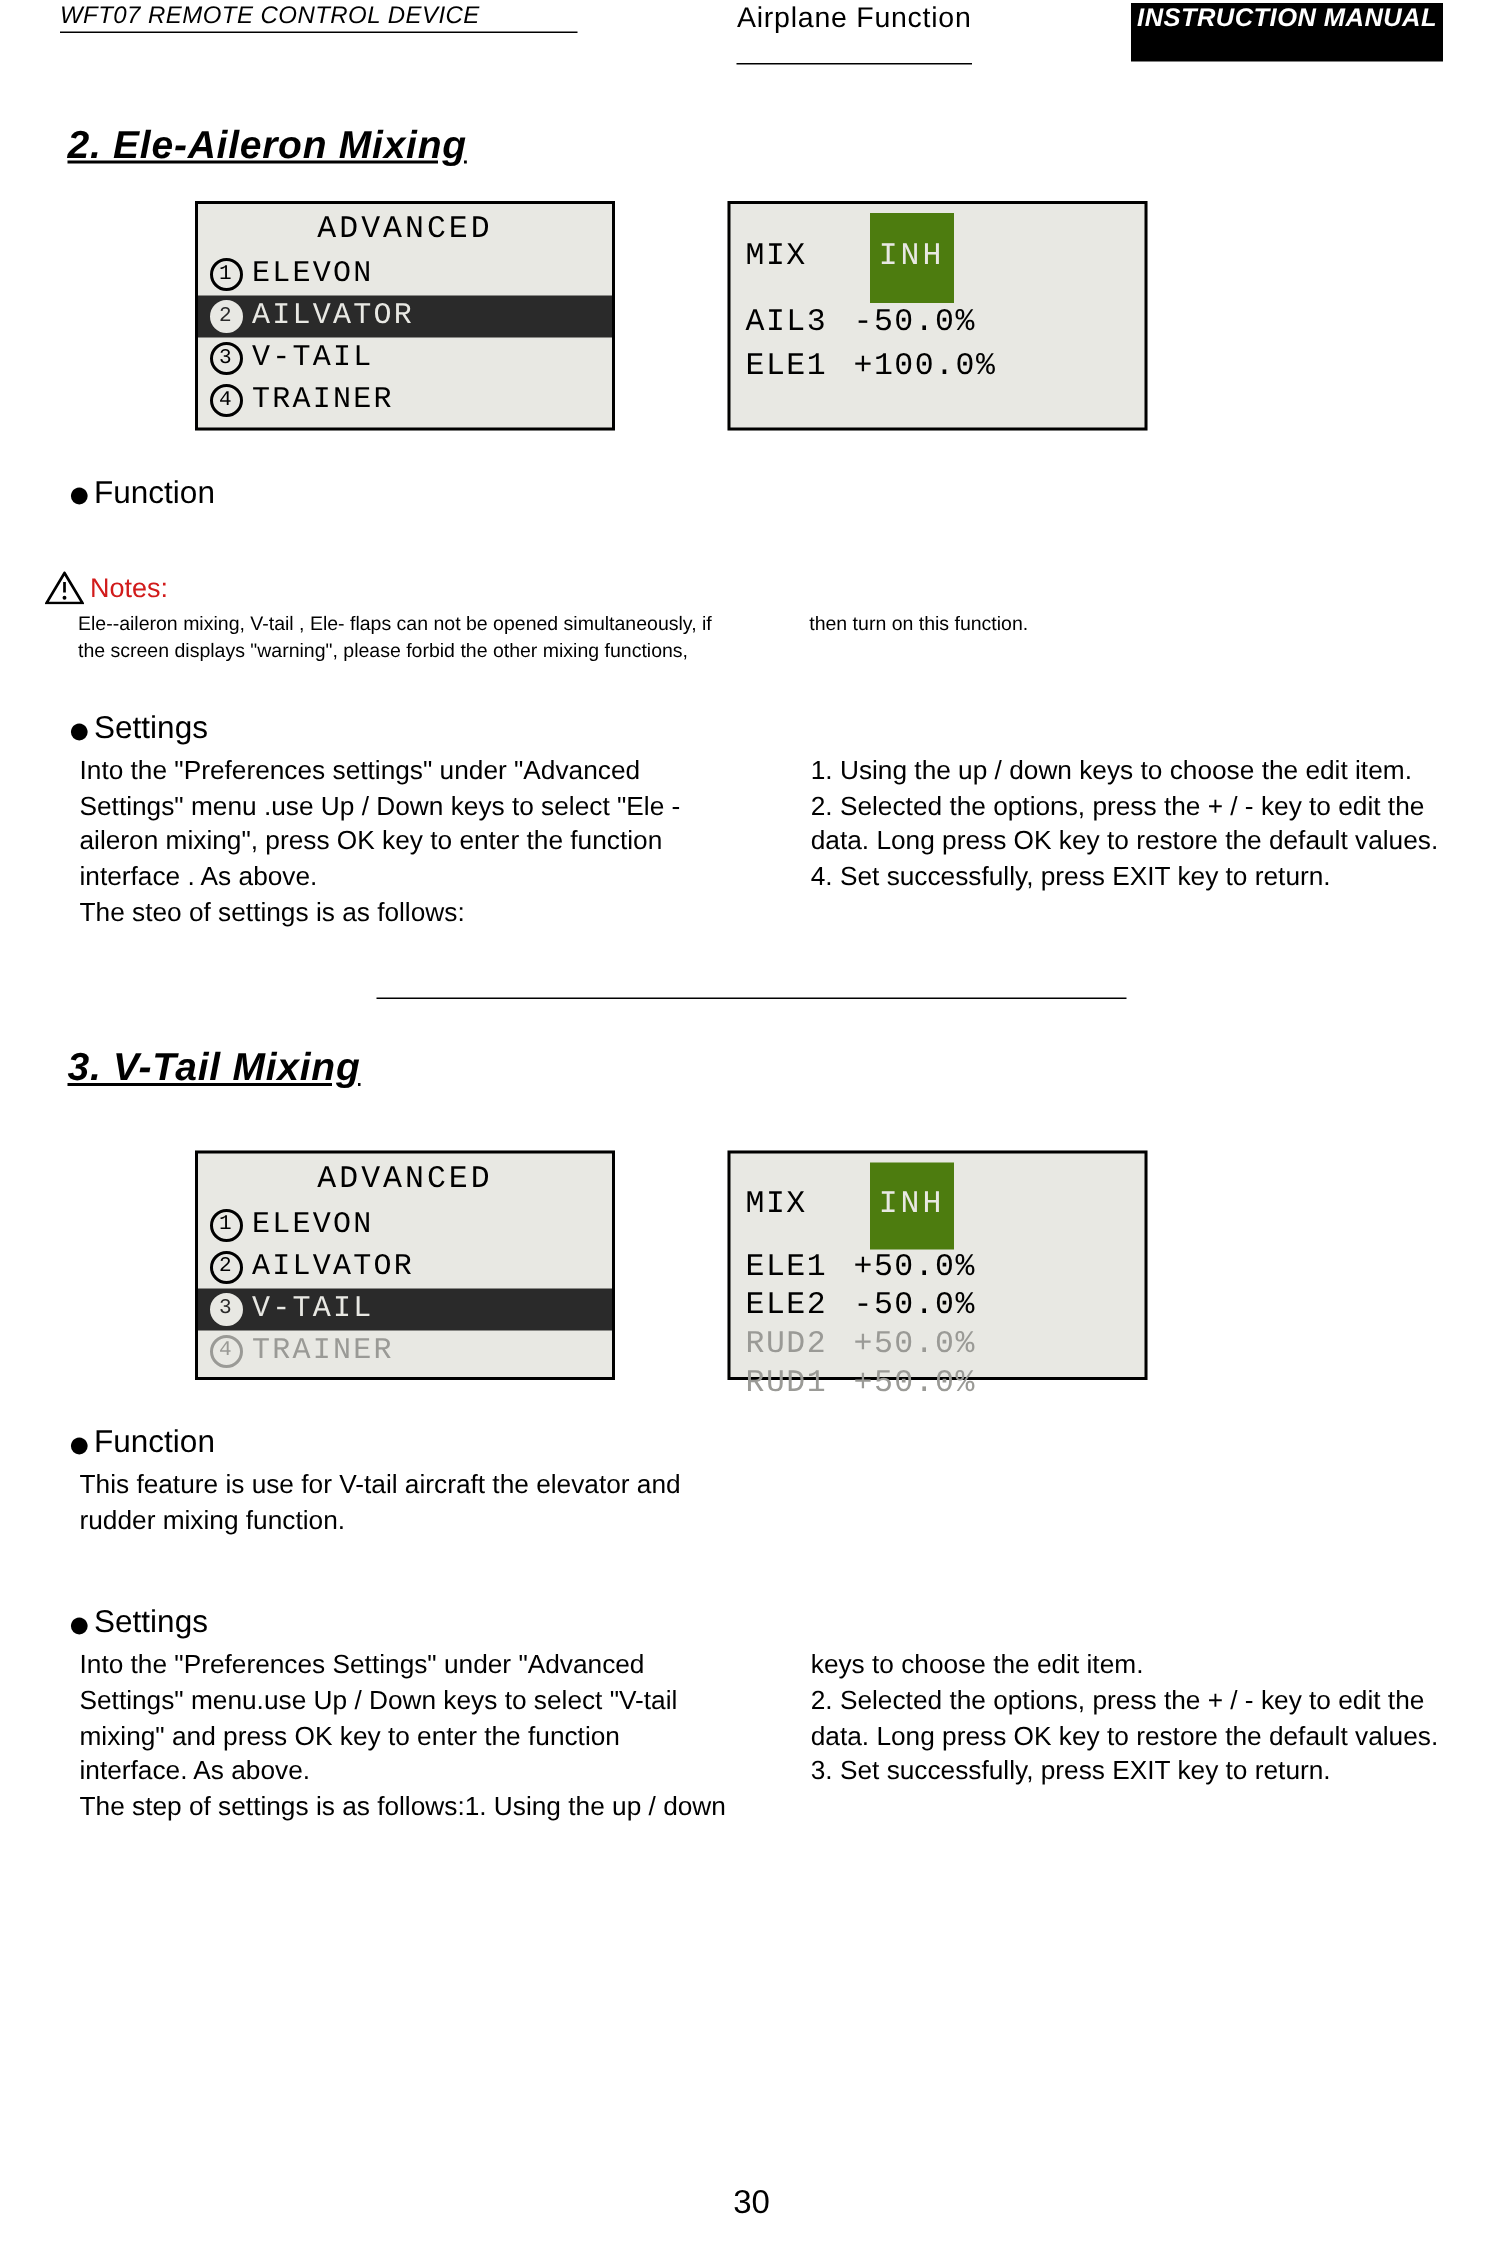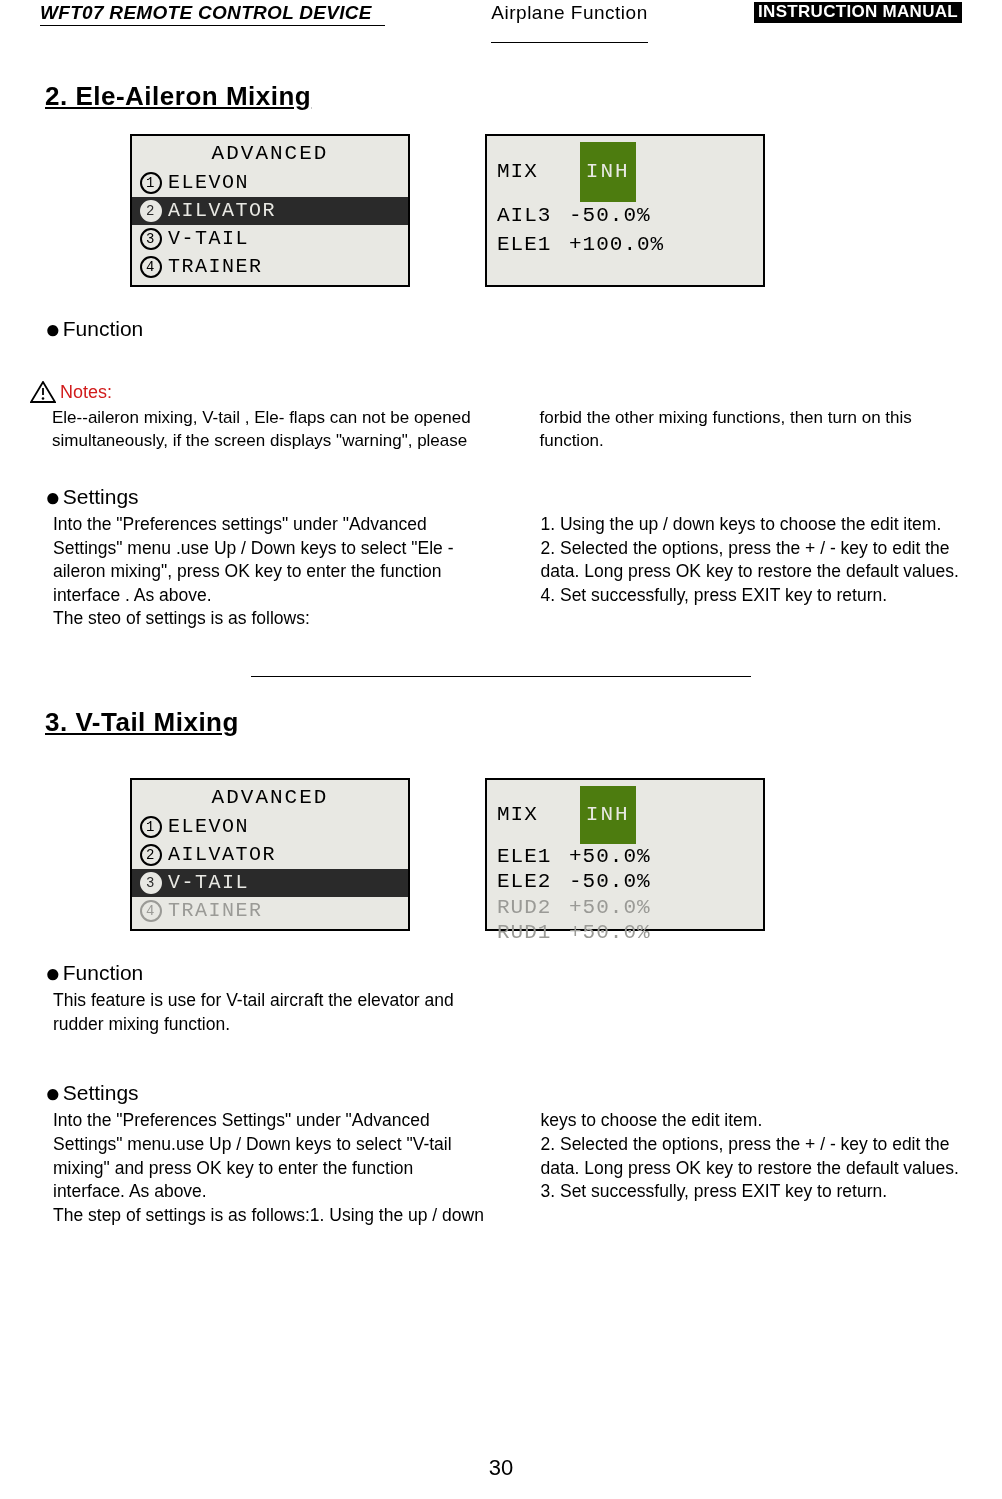--- a/index.html
+++ b/index.html
@@ -11,49 +11,51 @@
       position: relative;
     }
     .header {
       display: flex;
       justify-content: space-between;
       align-items: flex-start;
       padding: 2px 40px 0 40px;
     }
     .header-left {
       font-style: italic;
-      font-weight: bold;
-      font-size: 19px;
+      font-weight: normal;
+      font-size: 16px;
       letter-spacing: 0.3px;
       border-bottom: 1.5px solid black;
       padding-bottom: 1px;
       width: 345px;
     }
     .header-center {
       font-size: 19px;
       letter-spacing: 0.5px;
       border-bottom: 1.5px solid black;
       padding-bottom: 18px;
       text-align: center;
       flex: 0 0 auto;
       margin: 0 10px;
     }
     .header-right {
+      font-style: italic;
       font-weight: bold;
       font-size: 17px;
       background: black;
       color: white;
-      padding: 0 4px 1px 4px;
+      padding: 0 4px 19px 4px;
       letter-spacing: 0.3px;
     }
     .section-title {
       font-size: 26px;
       text-decoration: underline;
       margin: 38px 0 22px 45px;
       letter-spacing: 0.5px;
+      font-style: italic;
     }
     .screens-row {
       display: flex;
       gap: 75px;
       margin-left: 130px;
       margin-bottom: 30px;
     }
     .lcd-screen {
       border: 2.5px solid black;
       background: #e8e8e3;
@@ -163,21 +165,21 @@
     }
     .warn-icon {
       width: 26px;
       height: 22px;
     }
     .notes-label {
       color: #d11b1b;
       font-size: 18px;
     }
     .notes-text {
-      font-size: 17px;
+      font-size: 13px;
       line-height: 1.35;
       columns: 2;
       column-gap: 55px;
       width: 920px;
       margin-left: 22px;
     }
     .divider {
       width: 500px;
       height: 1px;
       background: black;

